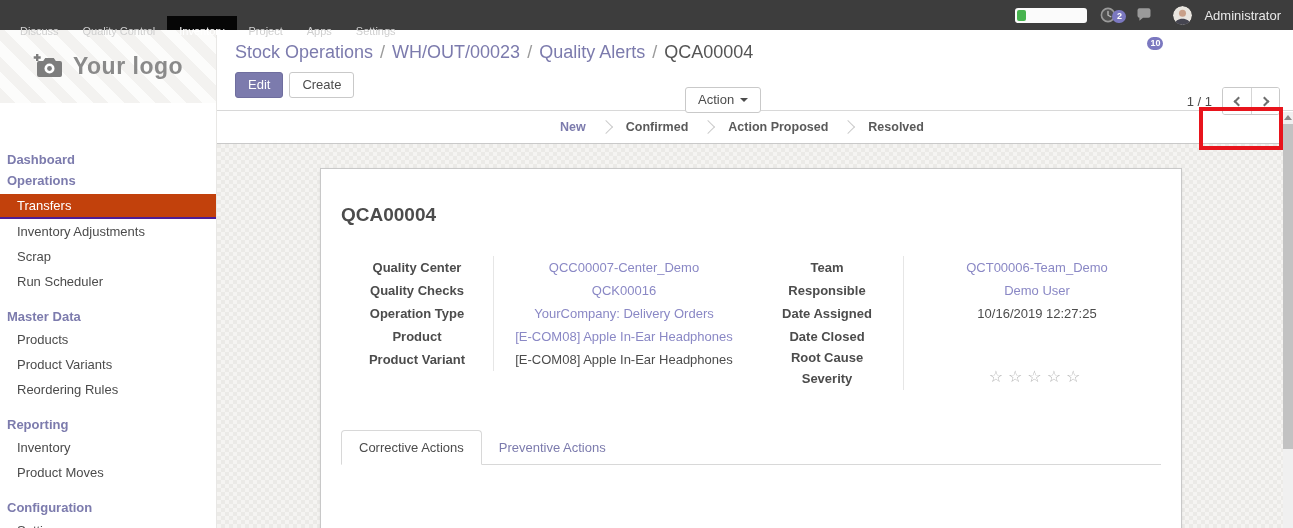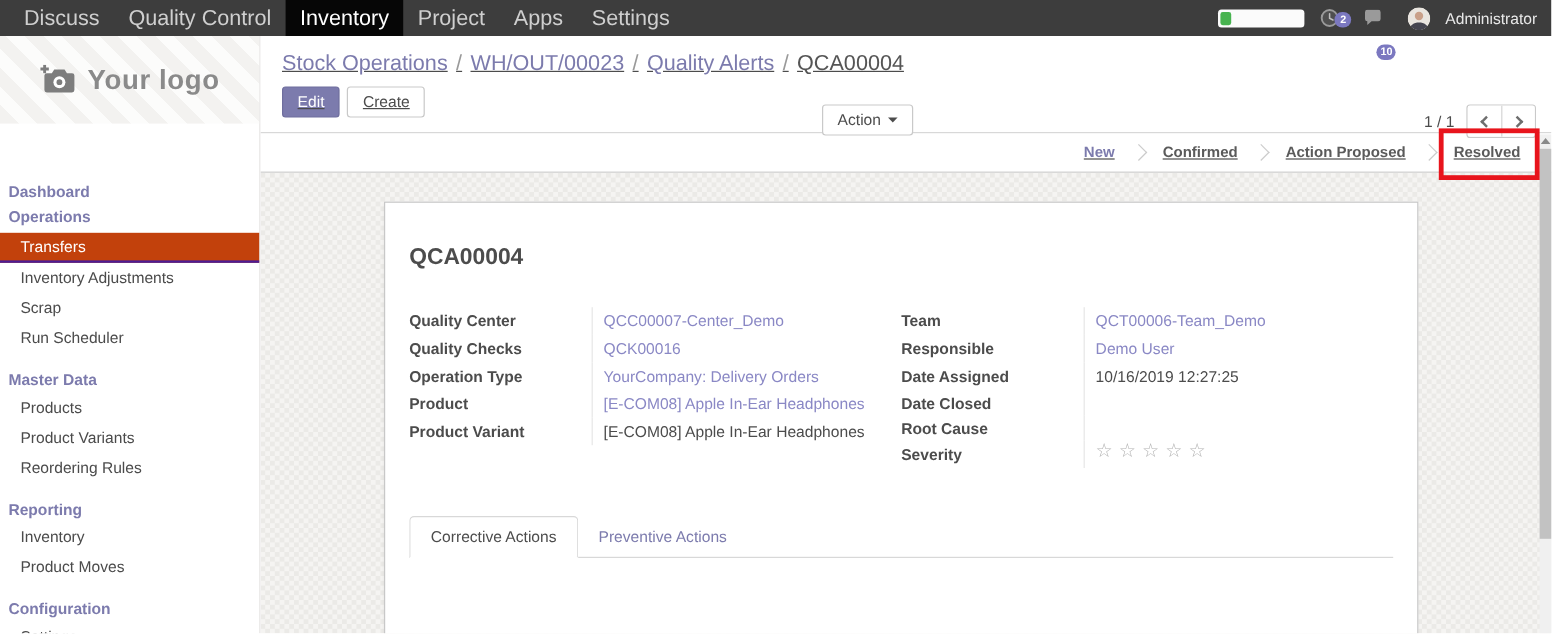--- a/index.html
+++ b/index.html
@@ -4,21 +4,21 @@
 <style>
   * { margin:0; padding:0; box-sizing:border-box; }
   html,body { width:1293px; height:528px; overflow:hidden; }
   body { font-family:"Liberation Sans", sans-serif; background:#fff; color:#4c4c4c; }
   .stage { position:relative; width:1293px; height:528px; overflow:hidden; background:#fff; }
 
   
   .topbar { position:absolute; left:0; top:0; width:1293px; height:30px; background:#3d3d3d;
             display:flex; align-items:stretch; z-index:30; }
   .topbar .menus { display:flex; align-items:stretch; padding-left:8px; }
-  .top-menu { color:#cfcfcf; font-size:18px; line-height:30px; padding:0 12px; cursor:pointer; white-space:nowrap; }
+  .top-menu { color:#cfcfcf; font-size:11px; line-height:30px; padding:0 12px; cursor:pointer; white-space:nowrap;margin-top:16px; }
   .top-menu.active { background:#060606; color:#ffffff; }
   .systray { margin-left:auto; display:flex; align-items:center; gap:12px; padding-right:8px; }
   .progress-pill { width:72px; height:15px; background:#fbfbfb; border-radius:3px; position:relative; }
   .progress-pill .fill { position:absolute; left:2px; top:2px; bottom:2px; width:9px; background:#47b34f; border-radius:2px; }
   .tray-icon-wrap { position:relative; width:18px; height:18px; display:flex; align-items:center; justify-content:center; }
   .tray-badge { position:absolute; right:-9px; top:4px; min-width:14px; height:13px; padding:0 3px;
                 background:#7b78c0; color:#fff; font-size:9px; line-height:13px; text-align:center;
                 border-radius:8px; font-weight:bold; }
   .badge-msg { right:-10px;margin-top:27px; }
   .avatar { width:19px; height:19px; border-radius:50%; overflow:hidden; margin-left:8px; }
@@ -35,21 +35,21 @@
   .side-header.gap { margin-top:12px; }
   .side-item { color:#4b4b4b; font-size:13px; padding:0 0 0 17px; line-height:25px; cursor:pointer; white-space:nowrap; }
   .side-item.selected { background:#c2410c; color:#fff; line-height:23px; margin-top:3px;
                         border-bottom:2px solid #4c1d95; }
   .side-item.expandable { position:relative; }
   .caret-right { display:inline-block; width:0; height:0; border-left:4px solid #7a7a7a;
                  border-top:4px solid transparent; border-bottom:4px solid transparent;
                  position:absolute; left:5px; top:50%; margin-top:-4px; }
 
   
-  .content { position:absolute; left:217px; top:30px; width:1076px; height:410px;text-decoration:underline; }
+  .content { position:absolute; left:217px; top:30px; width:1076px; height:410px; }
   .control-panel { position:relative; height:81px; background:#fff; border-bottom:1px solid #d8d8d8; padding:11px 0 0 18px; }
   .breadcrumb { font-size:18px; line-height:22px; white-space:nowrap; }
   .breadcrumb .bc-link { color:#7c7bad; cursor:pointer; }
   .breadcrumb .bc-sep { color:#9a9a9a; padding:0 7px; }
   .breadcrumb .bc-current { color:#555; }
   .btn-row { margin-top:9px; display:flex; gap:6px; }
   .btn { font-size:13px; height:26px; line-height:24px; padding:0 12px; border-radius:3px;
          border:1px solid #c9c9c9; background:#fff; color:#4c4c4c; cursor:pointer; }
   .btn.primary { background:#7c7bad; border-color:#6f6e9e; color:#fff; }
   .btn.dropdown { position:absolute; left:468px; top:57px; display:flex; align-items:center; gap:6px; }
@@ -59,37 +59,37 @@
   .pager-text { font-size:13px; color:#4c4c4c; }
   .pager-btns { display:flex; border:1px solid #c9c9c9; border-radius:3px; overflow:hidden; background:#fff; }
   .pager-btn { width:28px; height:26px; display:flex; align-items:center; justify-content:center; cursor:pointer; background:#fff; }
   .pager-btn + .pager-btn { border-left:1px solid #d5d5d5; }
   .chev { display:inline-block; width:7px; height:7px; }
   .chev.left  { border-left:2px solid #6e6e6e; border-bottom:2px solid #6e6e6e; transform:rotate(45deg); margin-left:3px; }
   .chev.right { border-right:2px solid #6e6e6e; border-top:2px solid #6e6e6e; transform:rotate(45deg); margin-right:3px; }
 
   
   .statusbar { height:33px; background:#fff; border-bottom:1px solid #c9c9c9;
-               display:flex; align-items:center; justify-content:flex-end; padding-right:26px; }
+               display:flex; align-items:center; justify-content:center; padding-right:26px; }
   .sb-state { font-size:12.5px; font-weight:bold; color:#5a5a5a; cursor:pointer; white-space:nowrap; }
   .sb-state.active { color:#7c7bad; }
   .sb-sep { width:10px; height:10px; border-top:1px solid #ccc; border-right:1px solid #ccc;
             transform:rotate(45deg); margin:0 15px; }
 
   
   .workspace { position:relative; height:384px;
                background:repeating-conic-gradient(#f5f4f2 0% 25%, #ebeae7 0% 50%);
                background-size:8px 8px; overflow:hidden; }
   .sheet { position:absolute; left:103px; top:24px; width:862px; height:400px; background:#fff;
            border:1px solid #c8c8c8; box-shadow:0 1px 3px rgba(0,0,0,0.08); padding:18px 20px; }
   .sheet-title { font-size:19px; font-weight:bold; color:#4c4c4c; margin:17px 0 30px 0; }
   .field-groups { display:flex; }
   .fgroup { width:406px; }
   .fgroup + .fgroup { margin-left:6px; width:412px; }
-  .frow { display:flex; min-height:23px; }
+  .frow { display:flex; min-height:23px;text-align:center; }
   .frow.tight { min-height:18px; }
   .flabel { width:152px; font-size:13px; font-weight:bold; color:#4c4c4c; line-height:19px; padding-top:2px; }
   .fvalue { flex:1; border-left:1px solid #e6e6e6; padding:2px 0 0 9px; font-size:13px; line-height:19px; color:#4c4c4c; }
   .fvalue.link { color:#8a88c5; cursor:pointer; }
   .stars { letter-spacing:5px; color:#b3b3b3; font-size:16px; line-height:16px; }
   .star::before { content:"☆"; cursor:pointer; }
 
   
   .tabs { display:flex; margin-top:40px; border-bottom:1px solid #d8d8d8; align-items:flex-end; }
   .tab { font-size:13px; padding:9px 17px; cursor:pointer; }

